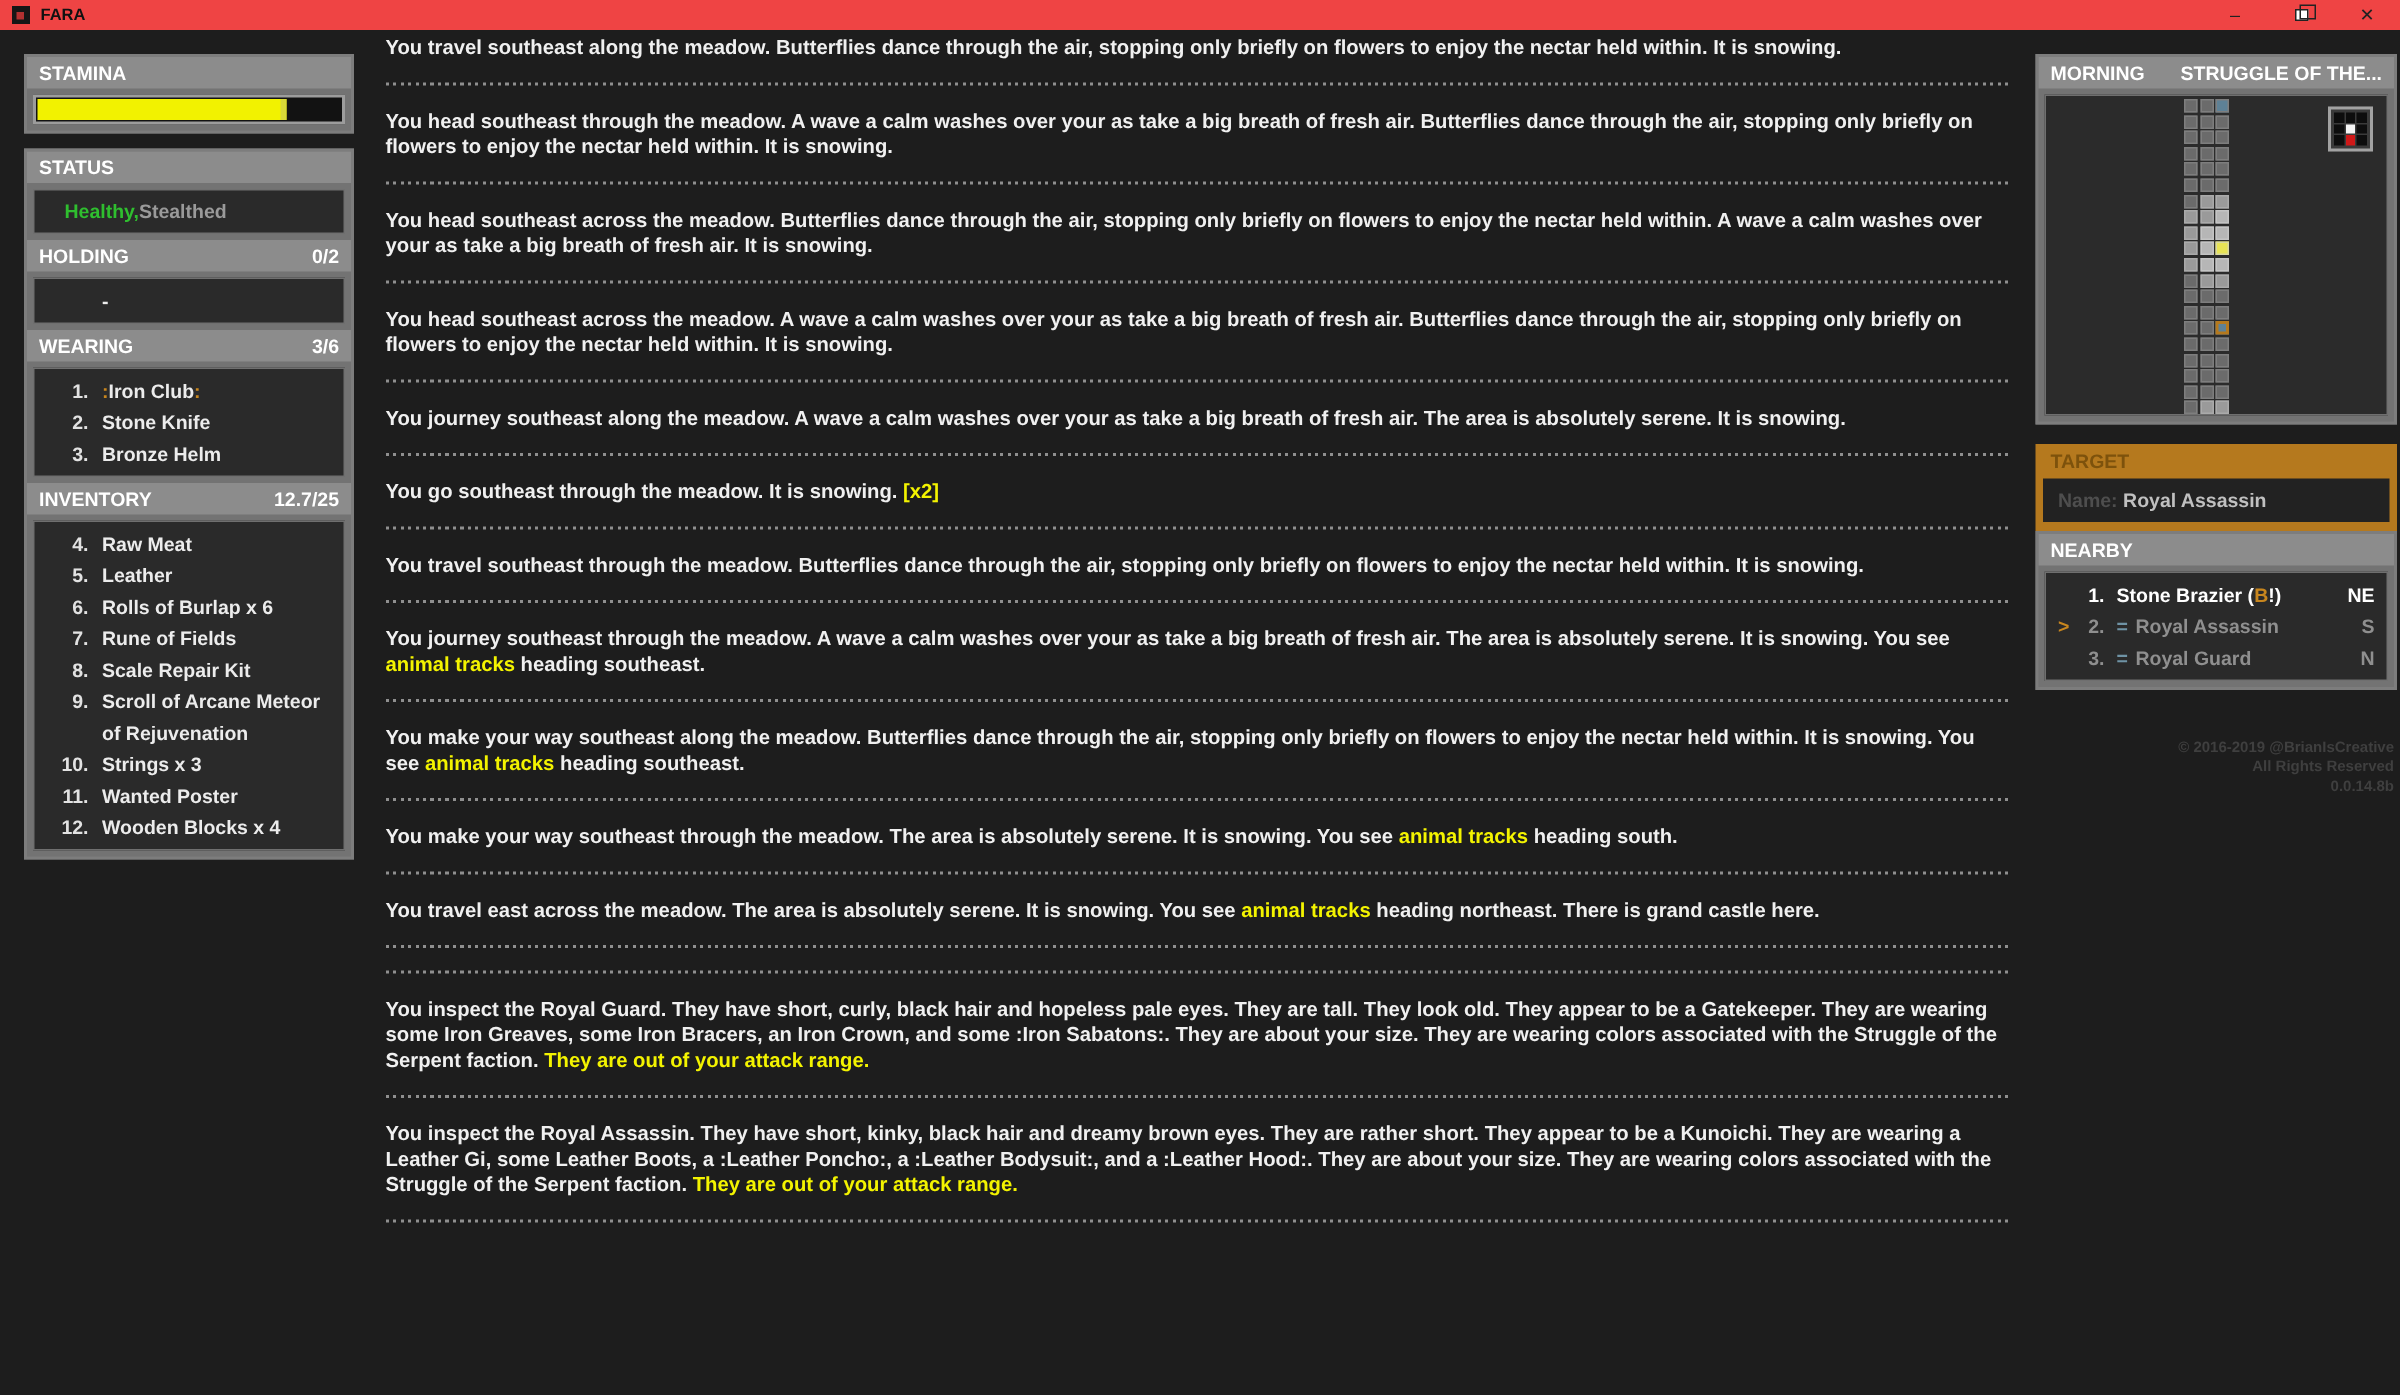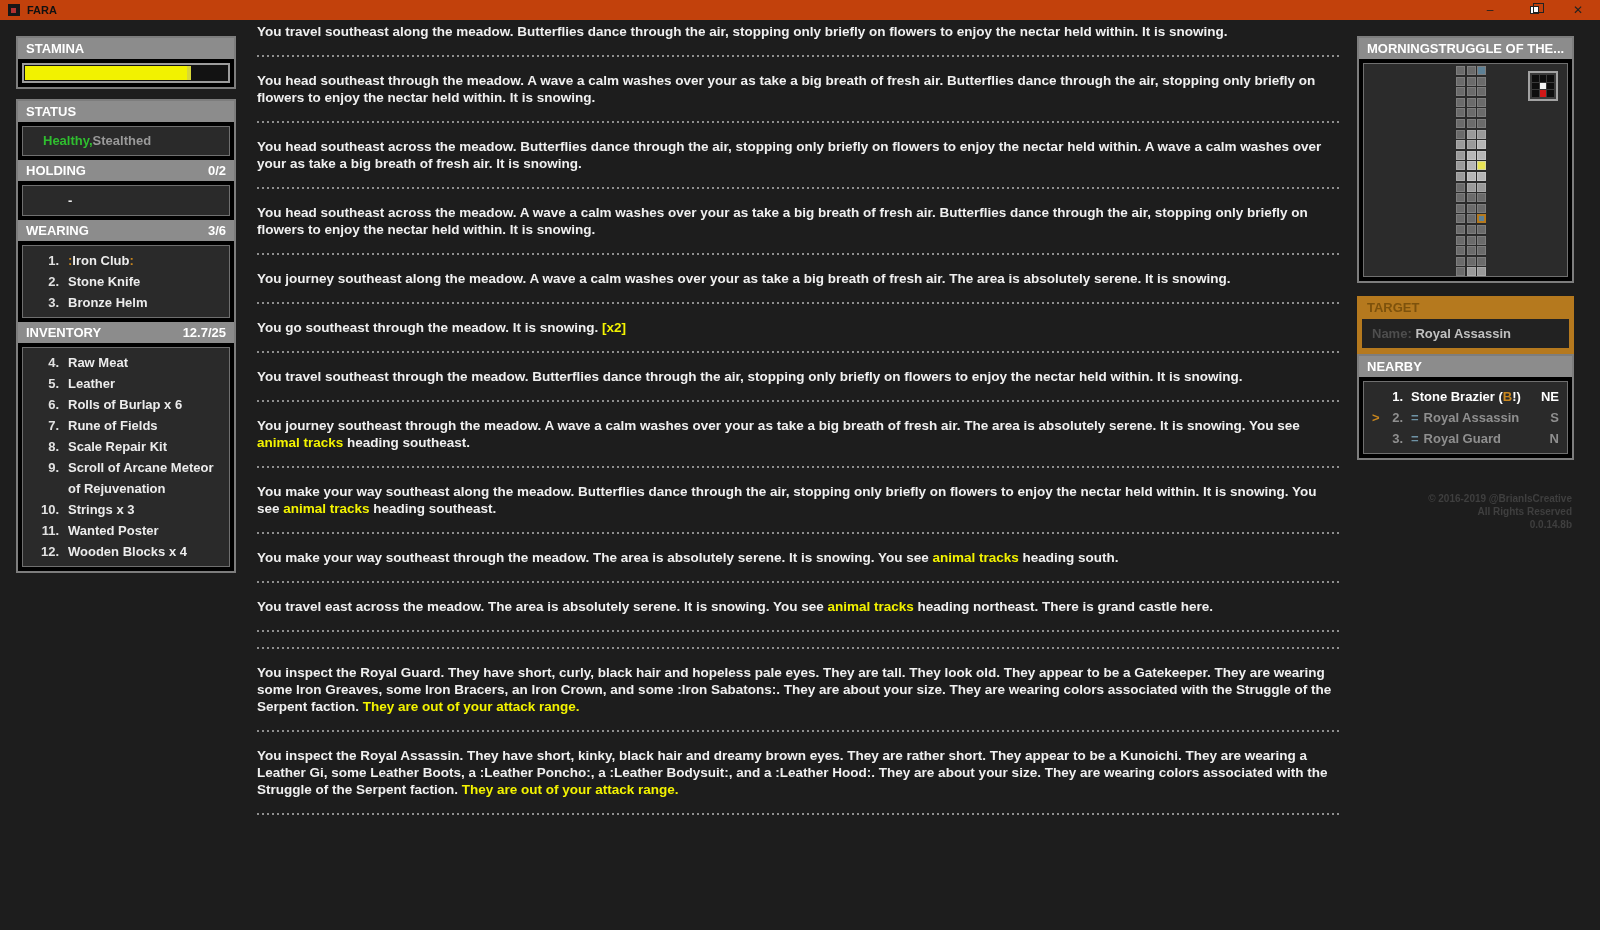--- a/index.html
+++ b/index.html
@@ -4,34 +4,34 @@
 <style>
   * { box-sizing: border-box; }
   html,body { margin:0; padding:0; }
   body {
     width:1600px; height:930px; overflow:hidden;
     background:#1d1d1d;
     font-family:"Liberation Sans", sans-serif;
   }
   
   .titlebar {
-    height:20px; background:#c2410c; display:flex; align-items:center;
+    height:20px; background:#ef4444; display:flex; align-items:center;
     justify-content:space-between; padding-left:8px;
   }
   .title-left { display:flex; align-items:center; gap:7px; font-size:11px; font-weight:700; color:#111; }
   .app-icon { width:12px; height:12px; background:#161616; position:relative; display:inline-block; }
   .app-icon::after { content:""; position:absolute; left:3px; top:4px; width:5px; height:5px; background:#b23131; }
   .win-controls { display:flex; height:100%; }
   .win-btn { width:44px; height:100%; display:flex; align-items:center; justify-content:center; font-size:12px; color:#222; cursor:default; }
   .restore-glyph { width:9px; height:8px; border:1px solid #222; position:relative; background:#fff; }
   .restore-glyph::before { content:""; position:absolute; top:-4px; left:2px; width:9px; height:8px; border:1px solid #222; }
   
   .main { position:absolute; top:20px; left:0; width:1600px; height:910px; background:#1d1d1d; }
   
-  .panel { border:2px solid #7d7d7d; background:#000000; }
+  .panel { border:2px solid #7d7d7d; background:#737373; }
   .panel-header {
     background:#8c8c8c; color:#ffffff; font-weight:700; font-size:13px;
     padding:3px 8px; display:flex; justify-content:space-between; align-items:center;
     white-space:nowrap; overflow:hidden;
   }
   .panel-box { margin:4px; border:1px solid #6f6f6f; background:#2a2a2a; padding:4px 8px; }
   
   .sidebar-left { position:absolute; left:16px; top:16px; width:220px; }
   .stamina-box { margin:4px; border:2px solid #9c9c9c; background:#121212; height:20px; padding:1px; }
   .stamina-fill { height:100%; background:#f2f200; position:relative; }
@@ -41,21 +41,21 @@
   .lnum { width:28px; text-align:right; margin-right:9px; flex:none; color:#e2e2e2; }
   .llabel { flex:1; }
   .panel-gap { height:10px; }
   
   .log { position:absolute; left:257px; top:0; width:1085px; padding-top:3px;
          color:#f0f0f0; font-size:13.5px; font-weight:700; line-height:17px; }
   .log-entry { margin:0 0 15px 0; }
   .log-sep { height:2px; margin:0 0 15px 0;
              background:repeating-linear-gradient(to right,#8f8f8f 0 2px,transparent 2px 5px); }
   
-  .sidebar-right { position:absolute; left:1357px; top:16px; width:217px; }
+  .sidebar-right { position:absolute; left:1357px; top:16px; width:241px; }
   .mini-header-left { overflow:hidden; }
   .mini-header-right { overflow:hidden; text-overflow:clip; }
   .mini-box { margin:4px; border:1px solid #6f6f6f; background:#2b2b2b; height:214px; position:relative; }
   .mini-grid { position:absolute; left:92px; top:2px; display:grid; grid-template-columns:repeat(3,9px); gap:1.6px; }
   .tile { width:9px; height:9px; }
   .compass { position:absolute; right:9px; top:7px; width:30px; height:30px;
              border:2px solid #a2a2a2; background:#3a3a3a; padding:2px;
              display:grid; grid-template-columns:repeat(3,1fr); grid-template-rows:repeat(3,1fr); gap:1px; }
   
   .target-panel { margin-top:13px; background:#b5791e; padding-bottom:6px; }

